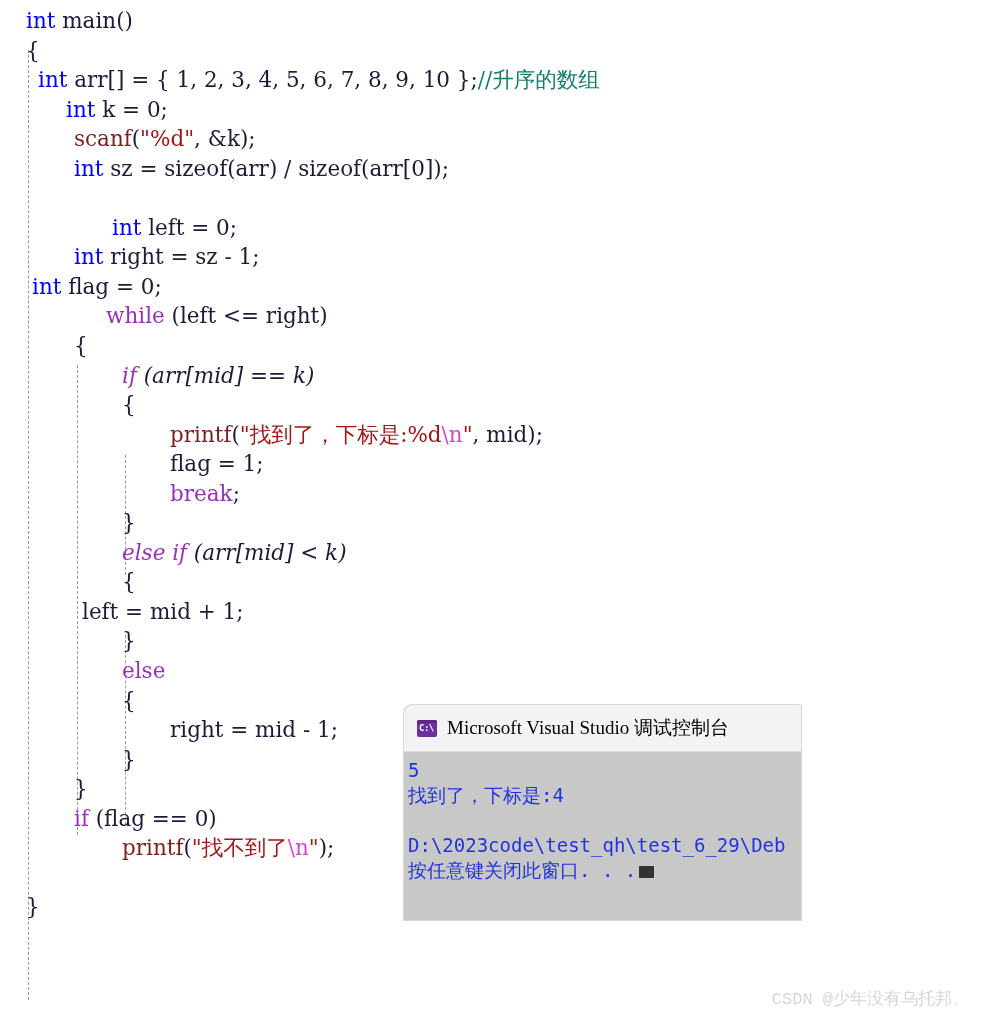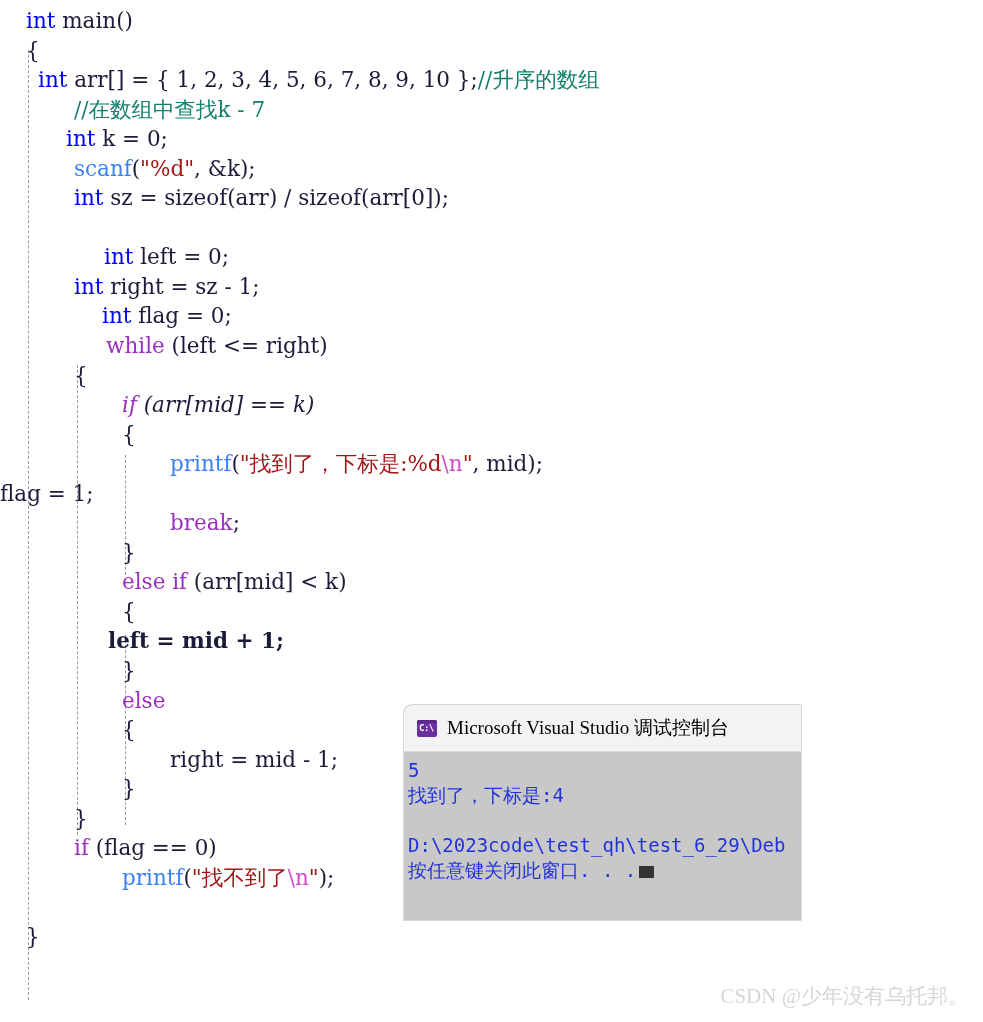--- a/index.html
+++ b/index.html
@@ -47,21 +47,21 @@
   }
   .code-line span { white-space: pre; }
 
   
   .t-type    { color: #0000ff; }   
   .t-ctrl    { color: #9b30c0; }   
   .t-cmt     { color: #13806b; }   
   .t-str     { color: #a31515; }   
   .t-esc     { color: #d14cc8; }   
   .t-plain   { color: #1b1b3a; }
-  .t-fn      { color: #3b82f6; }
+  .t-fn      { color: #7f1d1d; }
 
   
   #console-window {
     position: absolute;
     left: 404px;
     top: 705px;
     width: 397px;
     height: 215px;
     background: #c8c8c8;
     border-top-left-radius: 8px;
@@ -137,60 +137,59 @@
     position: relative;
     top: 1px;
     margin-left: 3px;
   }
 
   
   #watermark {
     position: absolute;
     right: 14px;
     bottom: 12px;
-    font-family: Liberation Serif, serif;
-    font-size: 21px;
+    font-family: Liberation Mono, monospace;
+    font-size: 17px;
     color: #d6d6d6;
     white-space: nowrap;
     user-select: none;
   }
 </style>
 </head>
 <body>
 
 <div id="code-editor">
   <div id="indent-guides">
       <div class="indent-guide" style="left: 28px; top: 50px; height: 950px;"></div>
       <div class="indent-guide" style="left: 77px; top: 365px; height: 470px;"></div>
       <div class="indent-guide" style="left: 125px; top: 455px; height: 120px;"></div>
       <div class="indent-guide" style="left: 125px; top: 635px; height: 190px;"></div>
     </div>
   <div id="code-lines">
       <div class="code-line" style="padding-left: 26px;"><span class="t-type">int</span><span class="t-plain"> main()</span></div>
       <div class="code-line" style="padding-left: 26px;"><span class="t-plain">{</span></div>
       <div class="code-line" style="padding-left: 38px;"><span class="t-type">int</span><span class="t-plain"> arr[] = { 1, 2, 3, 4, 5, 6, 7, 8, 9, 10 };</span><span class="t-cmt">//升序的数组</span></div>
-      <div class="code-line" style="padding-left: 74px;"><span class="t-cmt">//在数组中查找k - 7</span></div>
       <div class="code-line" style="padding-left: 66px;"><span class="t-type">int</span><span class="t-plain"> k = 0;</span></div>
       <div class="code-line" style="padding-left: 74px;"><span class="t-fn">scanf</span><span class="t-plain">(</span><span class="t-str">"%d"</span><span class="t-plain">, &amp;k);</span></div>
       <div class="code-line" style="padding-left: 74px;"><span class="t-type">int</span><span class="t-plain"> sz = </span><span class="t-plain">sizeof</span><span class="t-plain">(arr) / </span><span class="t-plain">sizeof</span><span class="t-plain">(arr[0]);</span></div>
       <div class="code-line" style="padding-left: 26px;">&nbsp;</div>
-      <div class="code-line" style="padding-left: 104px;"><span class="t-type">int</span><span class="t-plain"> left = 0;</span></div>
+      <div class="code-line" style="padding-left: 104px; margin-left: 8px;"><span class="t-type">int</span><span class="t-plain"> left = 0;</span></div>
       <div class="code-line" style="padding-left: 74px;"><span class="t-type">int</span><span class="t-plain"> right = sz - 1;</span></div>
-      <div class="code-line" style="padding-left: 102px;"><span class="t-type">int</span><span class="t-plain"> flag = 0;</span></div>
+      <div class="code-line" style="padding-left: 32px;"><span class="t-type">int</span><span class="t-plain"> flag = 0;</span></div>
       <div class="code-line" style="padding-left: 74px; margin-left: 32px;"><span class="t-ctrl">while</span><span class="t-plain"> (left &lt;= right)</span></div>
       <div class="code-line" style="padding-left: 74px;"><span class="t-plain">{</span></div>
       <div class="code-line" style="padding-left: 122px; font-style: italic;"><span class="t-ctrl">if</span><span class="t-plain"> (arr[mid] == k)</span></div>
       <div class="code-line" style="padding-left: 122px;"><span class="t-plain">{</span></div>
       <div class="code-line" style="padding-left: 170px;"><span class="t-fn">printf</span><span class="t-plain">(</span><span class="t-str">"找到了，下标是:%d</span><span class="t-esc">\n</span><span class="t-str">"</span><span class="t-plain">, mid);</span></div>
-      <div class="code-line" style=""><span class="t-plain">flag = 1;</span></div>
+      <div class="code-line" style="padding-left: 170px;"><span class="t-plain">flag = 1;</span></div>
       <div class="code-line" style="padding-left: 170px;"><span class="t-ctrl">break</span><span class="t-plain">;</span></div>
       <div class="code-line" style="padding-left: 122px;"><span class="t-plain">}</span></div>
-      <div class="code-line" style="padding-left: 122px;"><span class="t-ctrl">else if</span><span class="t-plain"> (arr[mid] &lt; k)</span></div>
+      <div class="code-line" style="padding-left: 122px; font-style: italic;"><span class="t-ctrl">else if</span><span class="t-plain"> (arr[mid] &lt; k)</span></div>
       <div class="code-line" style="padding-left: 122px;"><span class="t-plain">{</span></div>
-      <div class="code-line" style="padding-left: 108px; font-weight: bold;"><span class="t-plain">left = mid + 1;</span></div>
+      <div class="code-line" style="padding-left: 82px;"><span class="t-plain">left = mid + 1;</span></div>
       <div class="code-line" style="padding-left: 122px;"><span class="t-plain">}</span></div>
       <div class="code-line" style="padding-left: 122px;"><span class="t-ctrl">else</span></div>
       <div class="code-line" style="padding-left: 122px;"><span class="t-plain">{</span></div>
       <div class="code-line" style="padding-left: 170px;"><span class="t-plain">right = mid - 1;</span></div>
       <div class="code-line" style="padding-left: 122px;"><span class="t-plain">}</span></div>
       <div class="code-line" style="padding-left: 74px;"><span class="t-plain">}</span></div>
       <div class="code-line" style="padding-left: 74px;"><span class="t-ctrl">if</span><span class="t-plain"> (flag == 0)</span></div>
       <div class="code-line" style="padding-left: 122px;"><span class="t-fn">printf</span><span class="t-plain">(</span><span class="t-str">"找不到了</span><span class="t-esc">\n</span><span class="t-str">"</span><span class="t-plain">);</span></div>
       <div class="code-line" style="padding-left: 26px;">&nbsp;</div>
       <div class="code-line" style="padding-left: 26px;"><span class="t-plain">}</span></div>

